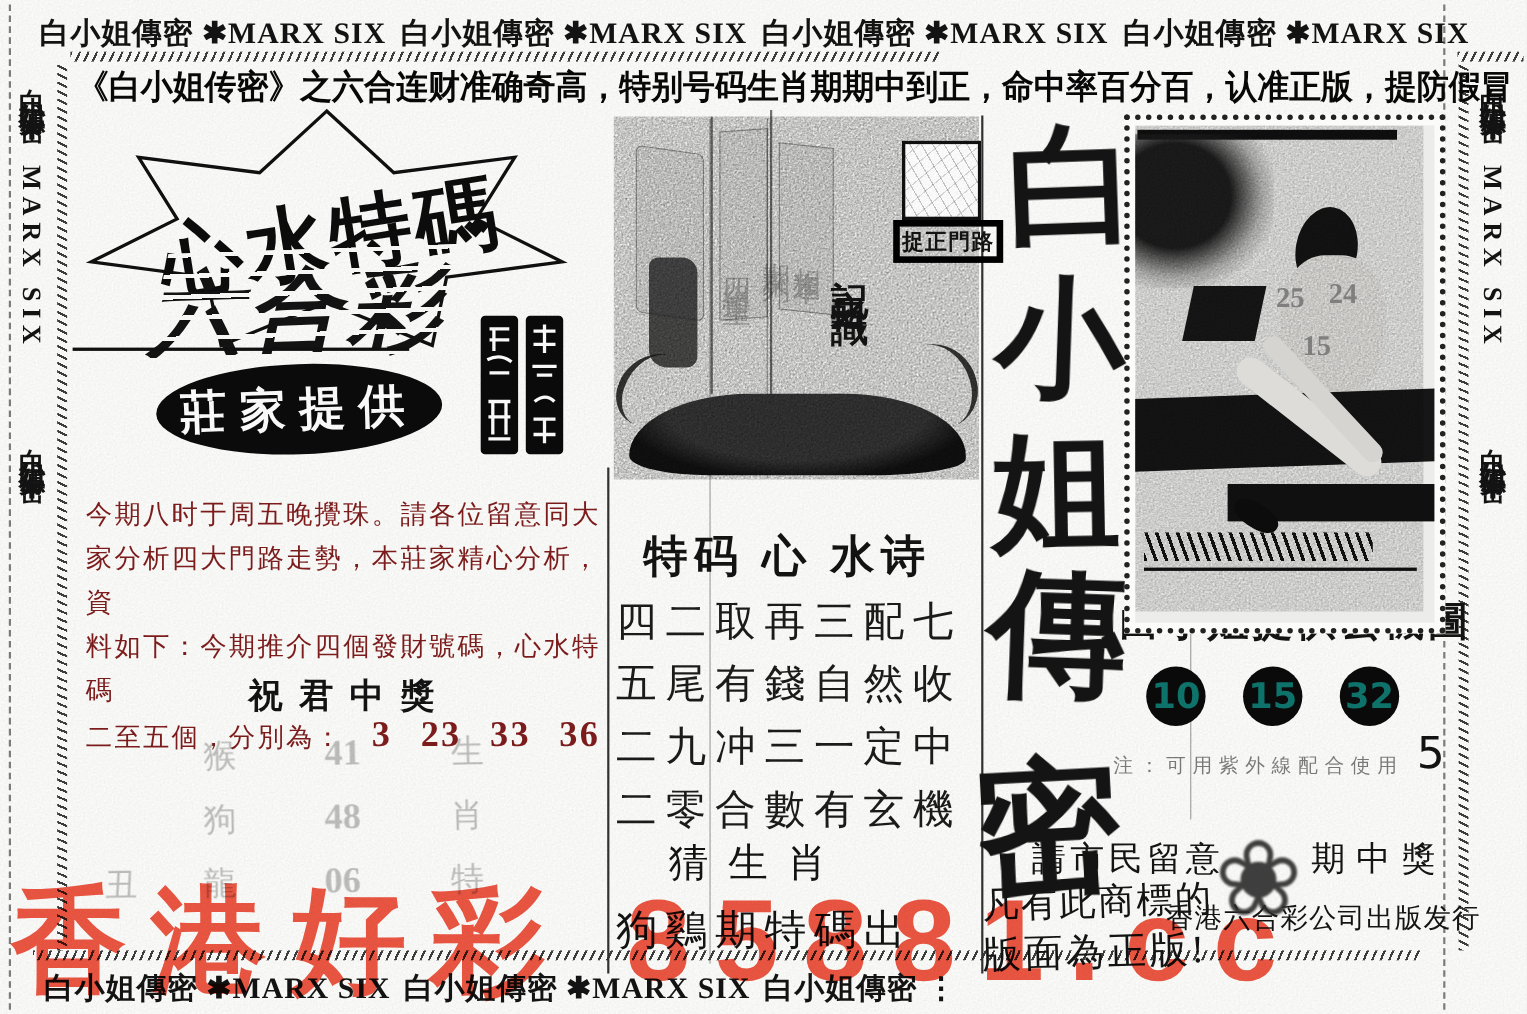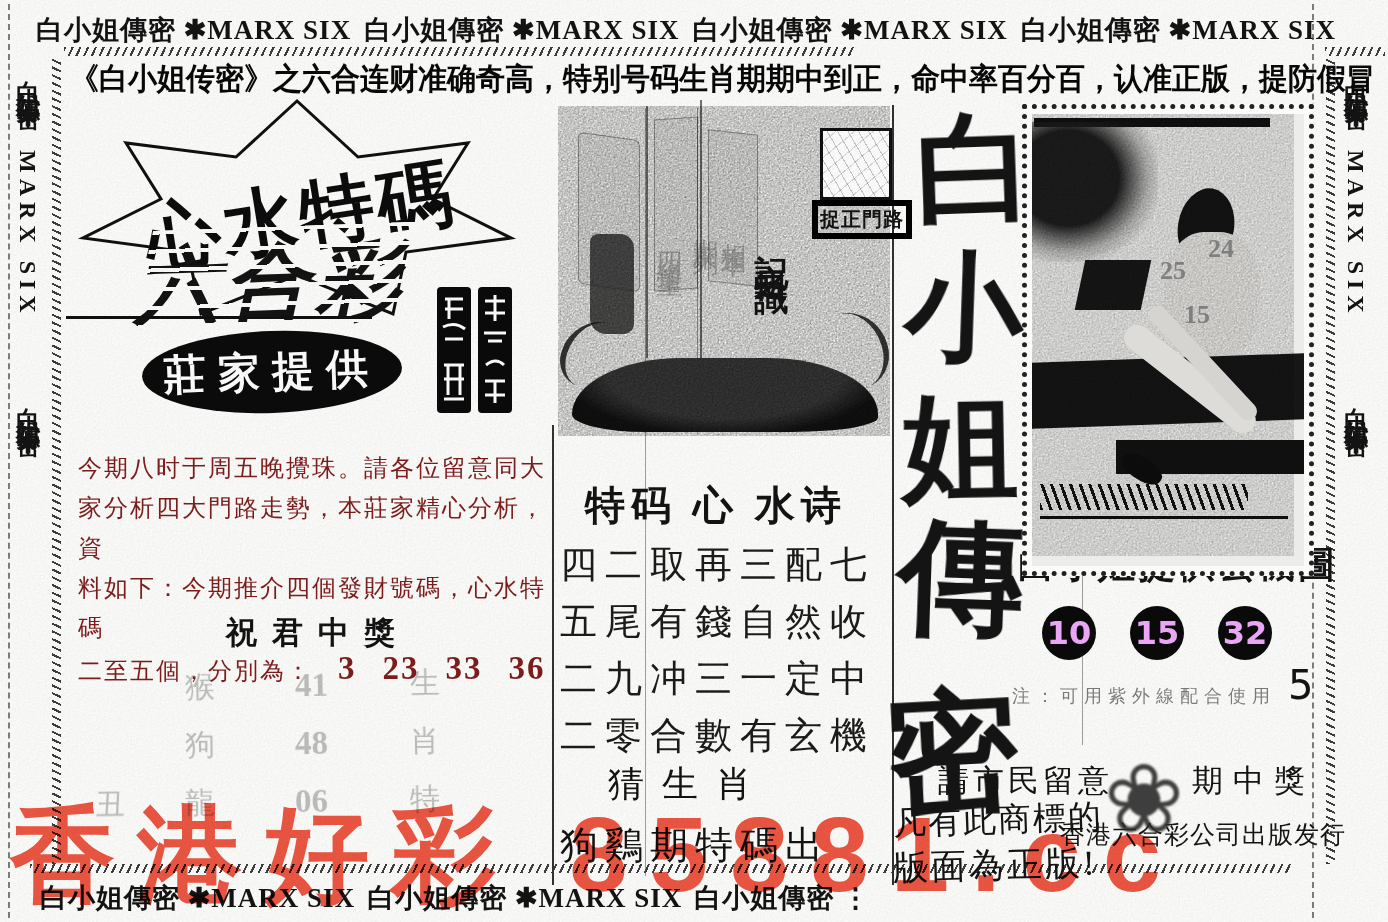--- a/index.html
+++ b/index.html
@@ -82,21 +82,21 @@
   #photo-inner .leg{position:absolute;left:78px;top:252px;width:160px;height:26px;background:#dddcd8;border-radius:14px;transform:rotate(38deg);z-index:2;}
   #photo-inner .leg2{position:absolute;left:96px;top:240px;width:150px;height:18px;background:#d5d4d0;border-radius:12px;transform:rotate(47deg);z-index:2;}
   #photo-inner .shoe{position:absolute;left:88px;top:344px;width:44px;height:22px;background:#0c0c0c;border-radius:45%;transform:rotate(32deg);z-index:3;}
   #photo-inner .band2{position:absolute;left:84px;right:-2px;top:326px;height:34px;background:#101010;z-index:1;}
   #photo-inner .hatch{position:absolute;left:8px;right:56px;top:370px;height:26px;z-index:3;
         background:repeating-linear-gradient(70deg,#111 0 3px,transparent 3px 9px);}
   #photo-inner .base-line{position:absolute;left:8px;right:16px;top:402px;height:3px;background:#111;}
   .photo-num{position:absolute;color:#737373;font-size:26px;font-weight:600;opacity:.85;z-index:4;filter:blur(.3px);}
   #issue{left:1086px;top:492px;font-size:29px;letter-spacing:4px;opacity:.85;filter:blur(.2px);}
   #mystic-title{left:1018px;top:540px;font-size:37px;letter-spacing:3px;white-space:nowrap;font-weight:600;}
-  .circle{position:absolute;width:54px;height:54px;background:#0b0b0b;border-radius:50%;color:#f0abfc;
+  .circle{position:absolute;width:54px;height:54px;background:#0b0b0b;border-radius:50%;color:#0f766e;
           display:flex;align-items:center;justify-content:center;font-size:32px;font-weight:700;
           font-family:"DejaVu Sans","Liberation Sans",sans-serif;}
   #pageno{left:1288px;top:662px;font-size:40px;font-family:"DejaVu Sans",sans-serif;}
   #uv-note{left:1012px;top:684px;font-size:18px;letter-spacing:6px;opacity:.55;filter:blur(.4px);white-space:nowrap;}
   #notice-prefix{left:938px;top:760px;font-size:31px;letter-spacing:4px;z-index:2;}
   #stamp{left:1098px;top:748px;width:92px;height:104px;z-index:2;font-size:96px;line-height:104px;text-align:center;
          color:#2b2b2b;opacity:.9;filter:blur(.8px);}
   #notice-suffix{left:1192px;top:760px;font-size:31px;letter-spacing:10px;z-index:2;}
   #auth1{left:893px;top:798px;font-size:33px;letter-spacing:2px;transform:rotate(-2deg);z-index:2;white-space:nowrap;}
   #auth2{left:893px;top:842px;font-size:35px;letter-spacing:3px;transform:rotate(-1.5deg);z-index:2;white-space:nowrap;}
@@ -250,21 +250,21 @@
   <div class="abs callig" style="left:886px;top:688px;font-size:132px;transform:rotate(-3deg);">密</div>
 
   <div class="abs" id="photo">
     <div id="photo-inner">
       <div class="bar-top"></div>
       <div class="blob-tl"></div>
       <div class="box-dark"></div>
       <div class="hair"></div>
       <div class="body"></div>
       <span class="photo-num" style="left:128px;top:142px;">25</span>
-      <span class="photo-num" style="left:176px;top:120px;">24</span>
+      <span class="photo-num" style="left:176px;top:138px;">24</span>
       <span class="photo-num" style="left:152px;top:186px;">15</span>
       <div class="car-band"></div>
       <div class="leg"></div>
       <div class="leg2"></div>
       <div class="band2"></div>
       <div class="shoe"></div>
       <div class="hatch"></div>
       <div class="base-line"></div>
       <svg class="grain" width="262" height="442">
           <rect width="262" height="442" filter="url(#grain)" opacity="0.3"></rect>

